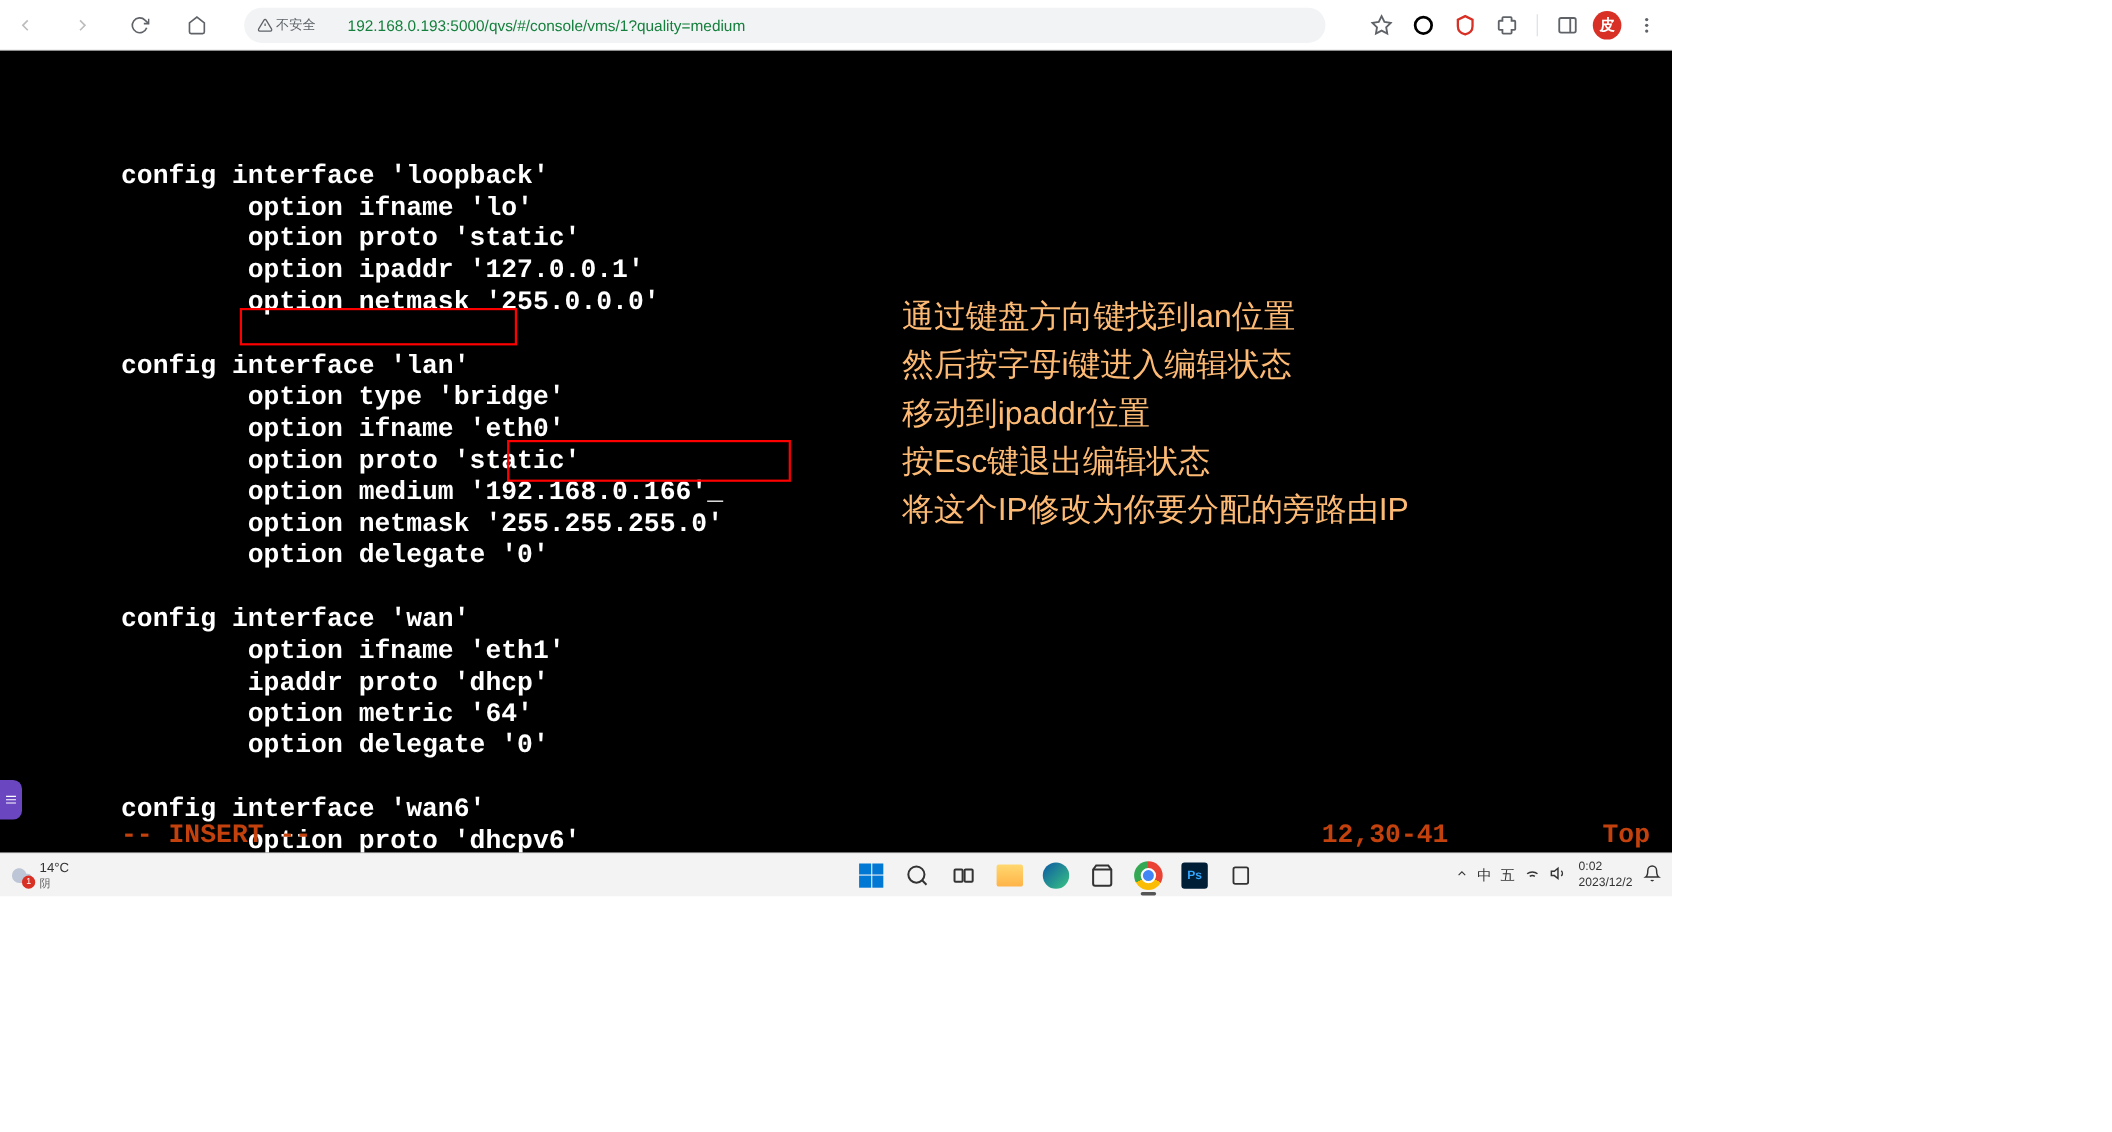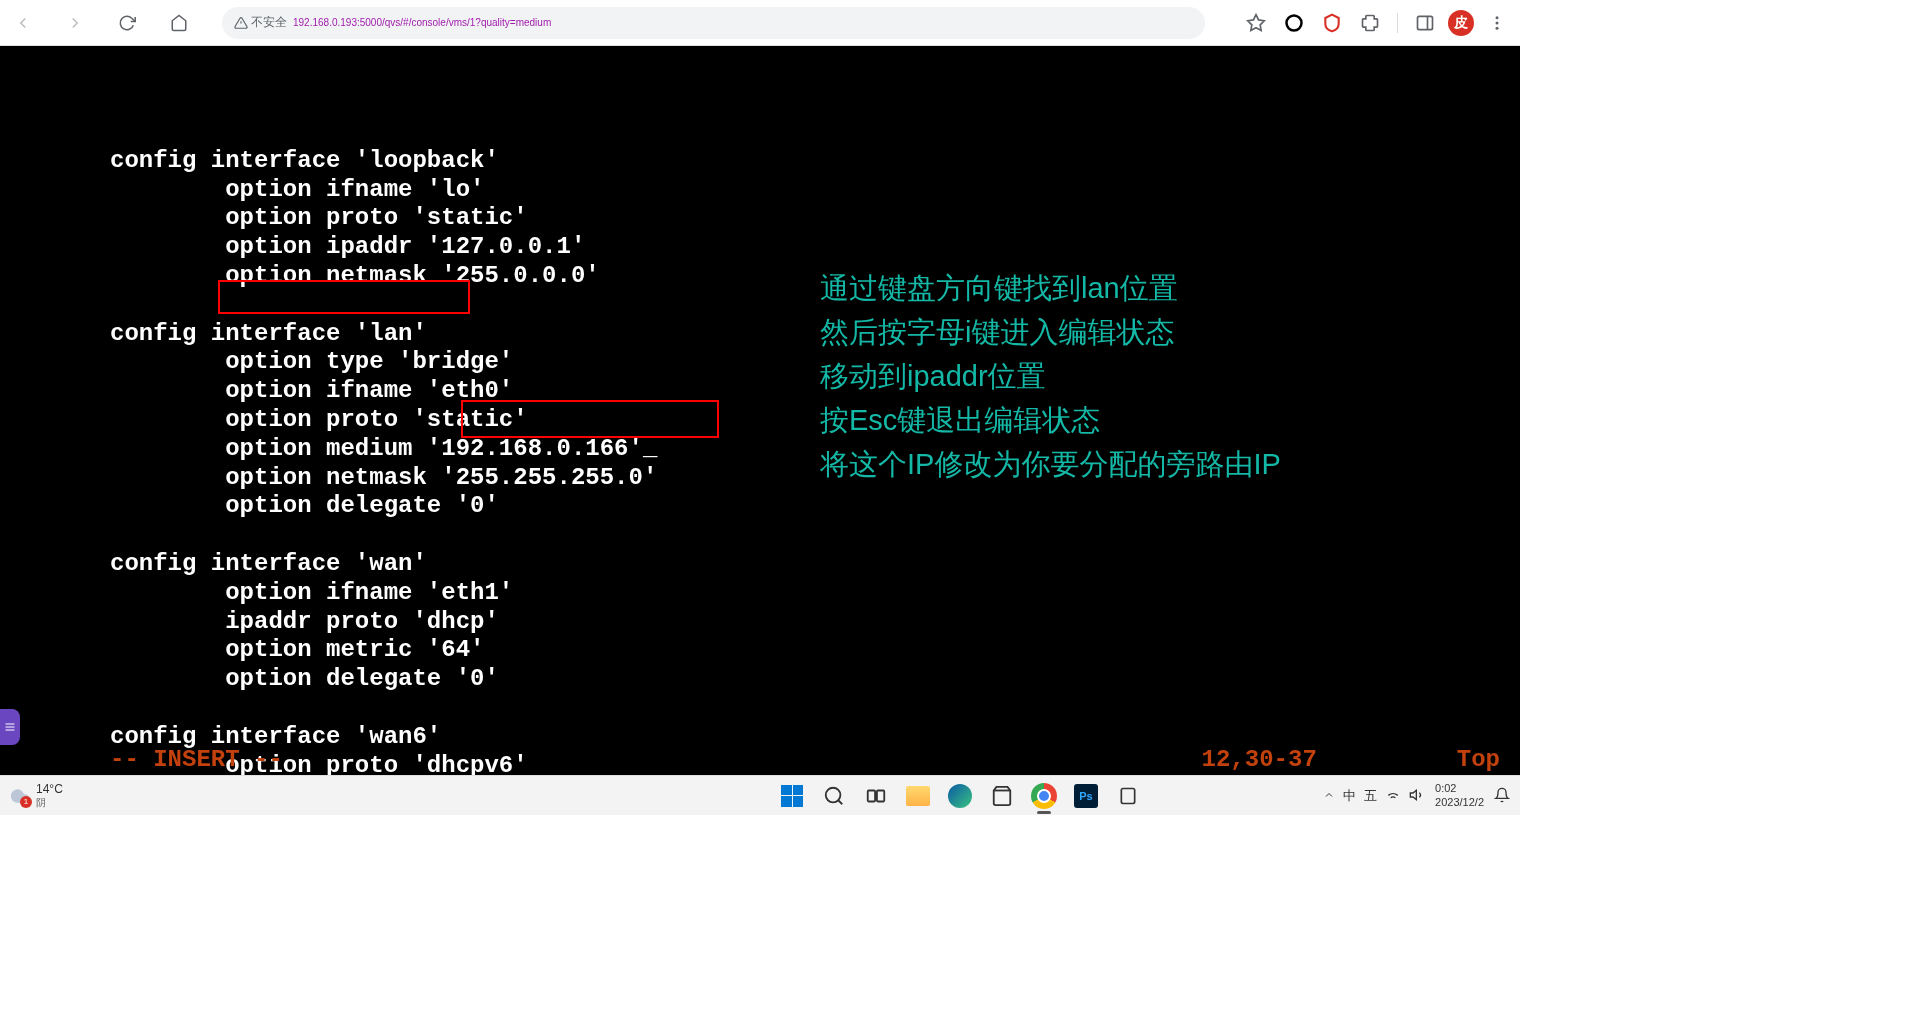--- a/index.html
+++ b/index.html
@@ -44,21 +44,21 @@
       color: #3c4043;
       gap: 6px;
     }
     .security-badge {
       display: flex;
       align-items: center;
       gap: 3px;
       font-size: 12px;
       color: #5f6368;
     }
-    .url-text { color: #a21caf; font-size: 10px; }
+    .url-text { color: #15803d; font-size: 14px; margin-left: 23px; }
     .toolbar-right { display: flex; align-items: center; gap: 8px; margin-left: 8px; }
     .toolbar-icon {
       width: 30px; height: 30px;
       display: flex; align-items: center; justify-content: center;
       cursor: pointer;
     }
     .avatar-red {
       width: 26px; height: 26px;
       background: #d93025;
       border-radius: 50%;
@@ -106,21 +106,21 @@
       border: 2px solid #ff0000;
       pointer-events: none;
     }
     .hl1 { top: 234px; left: 218px; width: 252px; height: 34px; }
     .hl2 { top: 354px; left: 461px; width: 258px; height: 38px; }
 
     .annotations {
       position: absolute;
       top: 220px;
       left: 820px;
-      color: #14b8a6;
+      color: #fdba74;
       font-size: 29px;
       line-height: 1.52;
       font-family: "Microsoft YaHei", sans-serif;
     }
 
     .side-tab {
       position: absolute;
       left: 0;
       top: 663px;
       width: 20px;
@@ -345,21 +345,21 @@
 <span>        option metric '64'</span>
 <span>        option delegate '0'</span>
 
 <span>config interface 'wan6'</span>
 <span>        option proto 'dhcpv6'</span>
 </div>
 
   <div class="terminal-status">
     <span>-- INSERT --</span>
     <span style="display:flex; gap:140px;">
-      <span>12,30-37</span>
+      <span>12,30-41</span>
       <span>Top</span>
     </span>
   </div>
 
   <div class="highlight-box hl1"></div>
   <div class="highlight-box hl2"></div>
 
   <div class="annotations">
     <div>通过键盘方向键找到lan位置</div>
     <div>然后按字母i键进入编辑状态</div>

